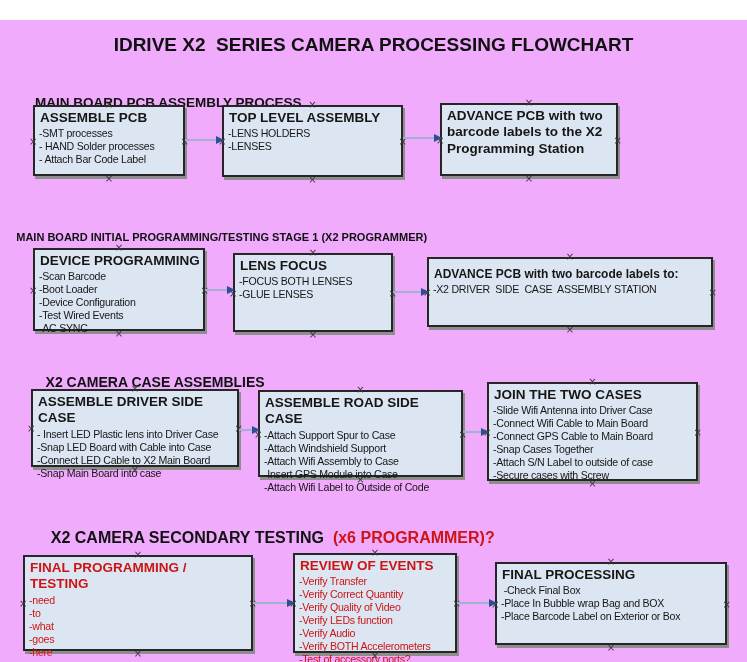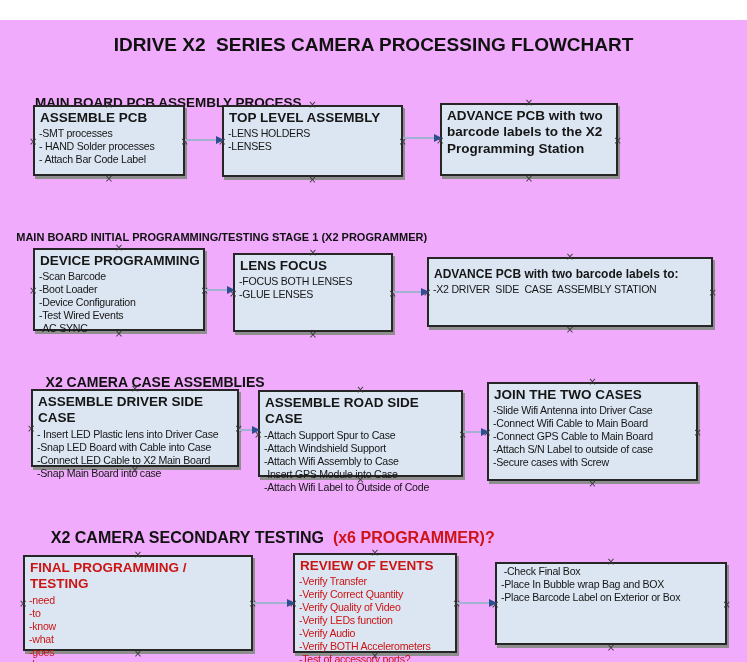--- a/index.html
+++ b/index.html
@@ -161,35 +161,35 @@
       <span class="handle h-b">×</span>
       <span class="handle h-l">×</span>
       <span class="handle h-r">×</span>
     </div>
   <div class="fbox" style="left:487px;top:362px;width:211px;height:99px">
     <div class="fbox-title">JOIN THE TWO CASES</div>
     <div class="fbox-items">
         <div class="fbox-item">-Slide Wifi Antenna into Driver Case</div>
         <div class="fbox-item">-Connect Wifi Cable to Main Board</div>
         <div class="fbox-item">-Connect GPS Cable to Main Board</div>
+        <div class="fbox-item">-Snap Cases Together</div>
         <div class="fbox-item">-Attach S/N Label to outside of case</div>
         <div class="fbox-item">-Secure cases with Screw</div>
       </div>
   <span class="handle h-t">×</span>
       <span class="handle h-b">×</span>
       <span class="handle h-l">×</span>
       <span class="handle h-r">×</span>
     </div>
 
   <div class="fbox" style="left: 23px; top: 535px; width: 230px; height: 96px; color: rgb(204, 20, 20);">
     <div class="fbox-title">FINAL PROGRAMMING / TESTING</div>
     <div class="fbox-items">
         <div class="fbox-item">-need</div>
         <div class="fbox-item">-to</div>
-        <div class="fbox-item">-know</div>
         <div class="fbox-item">-what</div>
         <div class="fbox-item">-goes</div>
         <div class="fbox-item">-here</div>
       </div>
   <span class="handle h-t">×</span>
       <span class="handle h-b">×</span>
       <span class="handle h-l">×</span>
       <span class="handle h-r">×</span>
     </div>
   <div class="fbox" style="left: 293px; top: 533px; width: 164px; height: 100px; color: rgb(204, 20, 20);">
@@ -202,20 +202,21 @@
         <div class="fbox-item">-Verify Audio</div>
         <div class="fbox-item">-Verify BOTH Accelerometers</div>
         <div class="fbox-item">-Test of accessory ports?</div>
       </div>
   <span class="handle h-t">×</span>
       <span class="handle h-b">×</span>
       <span class="handle h-l">×</span>
       <span class="handle h-r">×</span>
     </div>
   <div class="fbox" style="left:495px;top:542px;width:232px;height:83px">
+    <div class="fbox-title">FINAL PROCESSING</div>
     <div class="fbox-items">
         <div class="fbox-item"> -Check Final Box</div>
         <div class="fbox-item">-Place In Bubble wrap Bag and BOX</div>
         <div class="fbox-item">-Place Barcode Label on Exterior or Box</div>
       </div>
   <span class="handle h-t">×</span>
       <span class="handle h-b">×</span>
       <span class="handle h-l">×</span>
       <span class="handle h-r">×</span>
     </div>

